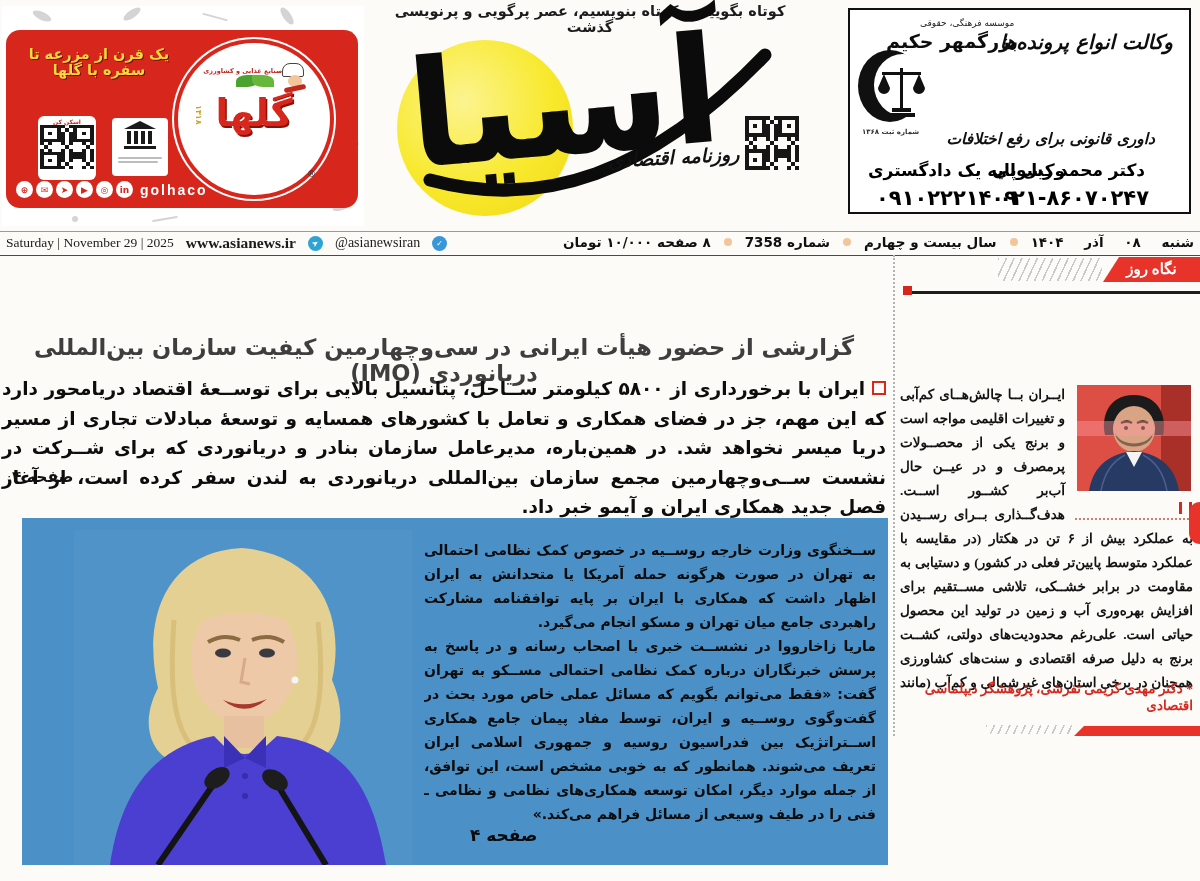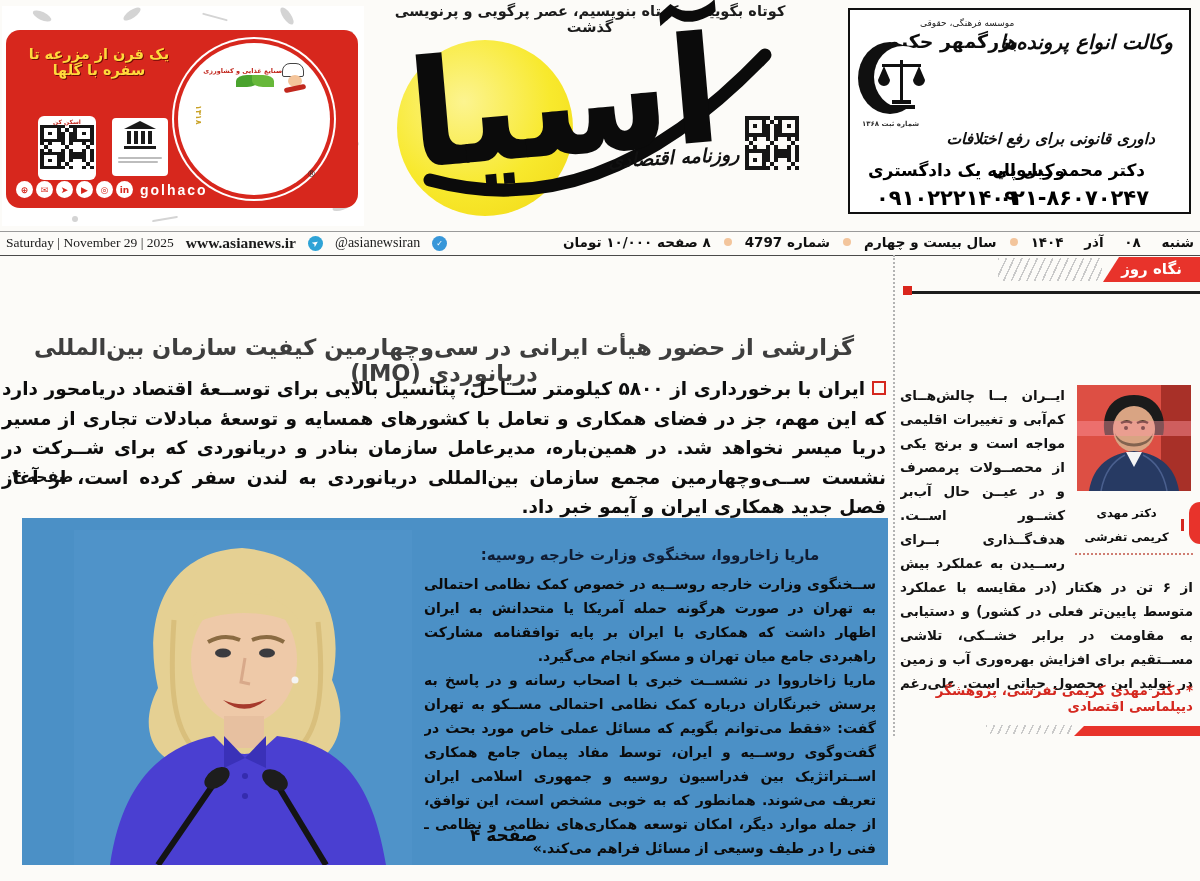--- a/index.html
+++ b/index.html
@@ -38,21 +38,21 @@
   .sun{position:absolute;left:397px;top:40px;width:176px;height:176px;border-radius:50%;background:radial-gradient(circle at 38% 35%,#fcf490,#f8e92d 55%,#f1d713);}
   .logo-swoosh{position:absolute;left:390px;top:15px;}
   .logo-title{position:absolute;left:408px;top:8px;font-size:148px;line-height:190px;font-weight:bold;color:#0b0b0b;transform:rotate(-5deg);letter-spacing:-6px;}
   .logo-sub{position:absolute;left:608px;top:146px;font-size:19px;font-weight:bold;font-style:italic;color:#111;transform:rotate(-3deg);}
   .mast-qr{position:absolute;left:745px;top:116px;width:54px;height:54px;}
   
   .ad-legal{position:absolute;left:848px;top:8px;width:343px;height:206px;background:#fff;border:2.5px solid #101010;box-sizing:border-box;}
   .lg-cases{position:absolute;right:16px;top:20px;font-size:20px;font-weight:bold;font-style:italic;color:#0d0d0d;}
   .lg-inst{position:absolute;left:70px;top:8px;font-size:9px;color:#222;}
   .lg-name{position:absolute;left:36px;top:20px;font-size:19px;font-weight:bold;color:#0d0d0d;}
-  .lg-logo{position:absolute;left:8px;top:32px;width:92px;height:96px;}
+  .lg-logo{position:absolute;left:8px;top:40px;width:92px;height:96px;}
   .cres{position:absolute;left:0;top:0;width:64px;height:72px;background:#101010;border-radius:50%;}
   .cres:after{content:"";position:absolute;left:16px;top:4px;width:58px;height:62px;background:#fff;border-radius:50%;}
   .scales{position:absolute;left:18px;top:14px;z-index:2;}
   .lg-reg{position:absolute;left:4px;top:78px;font-size:7px;color:#333;font-weight:bold;}
   .lg-fields{position:absolute;right:16px;top:78px;font-size:23px;font-weight:bold;color:#0b0b0b;}
   .lg-arb{position:absolute;right:34px;top:120px;font-size:15.5px;font-weight:bold;font-style:italic;color:#111;}
   .lg-person{position:absolute;right:44px;top:150px;font-size:17px;font-weight:bold;}
   .lg-ptitle{position:absolute;left:18px;top:150px;font-size:17px;font-weight:bold;}
   .lg-ph1{position:absolute;right:40px;top:176px;font-size:21px;font-weight:bold;}
   .lg-ph2{position:absolute;left:26px;top:176px;font-size:21px;font-weight:bold;}
@@ -78,21 +78,21 @@
   .lead-pageref{position:absolute;left:12px;top:468px;}
   
   .zbox{position:absolute;left:22px;top:518px;width:866px;height:347px;background:#4b90c6;}
   .zphoto{position:absolute;left:52px;top:12px;}
   .ztext{position:absolute;left:402px;right:12px;top:12px;bottom:8px;overflow:hidden;}
   .zkicker{text-align:center;font-size:15px;font-weight:bold;color:#101c33;margin-top:16px;}
   .zhead{text-align:center;font-size:28.5px;line-height:37px;font-weight:bold;color:#060606;margin-top:6px;}
   .zbody{font-size:14px;font-weight:600;line-height:24px;color:#0b0b0b;text-align:justify;margin:8px 0 0 0;}
   .zpage{position:absolute;left:448px;bottom:20px;font-size:17px;font-weight:bold;color:#0a0a0a;}
   
-  .opinion{position:absolute;left:893px;top:255px;width:307px;height:481px;border-left:2px dotted #b3b3b3;box-sizing:border-box;}
+  .opinion{position:absolute;left:893px;top:255px;width:307px;height:481px;border-left:2px dotted #b3b3b3;box-sizing:border-box;font-family:Liberation Serif, serif;}
   .hatch{background:repeating-linear-gradient(115deg,#c9c9c9 0 1.5px,transparent 1.5px 7px);}
   .op-hatch{position:absolute;right:98px;top:3px;width:104px;height:23px;}
   .op-tab{position:absolute;right:0;top:2px;width:97px;height:25px;background:#e8332b;color:#fff;font-size:15px;font-weight:bold;text-align:center;line-height:25px;clip-path:polygon(16px 0,100% 0,100% 100%,0 100%);}
   .op-rule{position:absolute;left:8px;right:0;top:36px;height:2.5px;background:#1d1d1d;}
   .op-rule-sq{position:absolute;left:8px;top:31px;width:9px;height:9px;background:#da251c;}
   .op-head{position:absolute;left:0;right:0;top:48px;text-align:center;font-size:27px;line-height:37px;font-weight:bold;color:#080808;}
   .op-body{position:absolute;left:5px;right:7px;top:128px;bottom:46px;font-size:13.5px;font-weight:600;line-height:24px;color:#131313;text-align:justify;overflow:hidden;}
   .op-body p{margin:0;display:inline;}
   .op-photo{float:right;width:118px;margin:2px 0 4px 10px;text-align:center;}
   .op-caption{font-size:11.5px;font-weight:bold;color:#0d0d0d;padding:3px 1px 4px 1px;border-bottom:2px dotted #cf7d72;display:flex;align-items:center;justify-content:flex-start;gap:4px;}
@@ -125,20 +125,21 @@
       <div class="golha-slogan" dir="rtl">یک قرن از مزرعه تا سفره با گلها</div>
       <div class="golha-circle">
         <div class="chef-hat"></div>
         <div class="chef-face"></div>
         <div class="chef-scarf"></div>
         <div class="golha-sub" dir="rtl">مجتمع صنایع غذایی و کشاورزی</div>
         <div class="golha-leaves">
             <i class="glf"></i>
             <i class="glf glf2"></i>
           </div>
+        <div class="golha-brand">گلها</div>
         <div class="golha-reg">®</div>
         <div class="golha-year">۱۳۱۸</div>
       </div>
       <div class="golha-qrbox">
         <div class="qrlabel">اسکن کن</div>
         <div class="qr" style="display: grid; grid-template-columns: repeat(13, 1fr);">
             <div style="background: rgb(22, 22, 22);"></div>
             <div style="background: rgb(22, 22, 22);"></div>
             <div style="background: rgb(22, 22, 22);"></div>
             <div style="background: rgb(22, 22, 22);"></div>
@@ -542,21 +543,21 @@
           <span>➤</span>
         </span>
       <span class="dl-handle">@asianewsiran</span>
       <span class="badge vf">✓</span>
     </div>
     <div class="dl-right" dir="rtl">
       <span class="dl-fa-date">شنبه ۰۸ آذر ۱۴۰۴</span>
       <span class="dot"></span>
       <span>سال بیست و چهارم</span>
       <span class="dot"></span>
-      <span>شماره 4797</span>
+      <span>شماره 7358</span>
       <span class="dot"></span>
       <span>۸ صفحه ۱۰/۰۰۰ تومان</span>
     </div>
   </div>
 
   <div class="lead-sub" dir="rtl">گزارشی از حضور هیأت ایرانی در سی‌وچهارمین کیفیت سازمان بین‌المللی دریانوردی (IMO)</div>
   <p class="lead-body" dir="rtl"><span class="sq"></span><span>ایران با برخورداری از ۵۸۰۰ کیلومتر ســاحل، پتانسیل بالایی برای توســعهٔ اقتصاد دریامحور دارد که این مهم، جز در فضای همکاری و تعامل با کشورهای همسایه و توسعهٔ مبادلات تجاری از مسیر دریا میسر نخواهد شد. در همین‌باره، مدیرعامل سازمان بنادر و دریانوردی که برای شــرکت در نشست ســی‌وچهارمین مجمع سازمان بین‌المللی دریانوردی به لندن سفر کرده است، از آغاز فصل جدید همکاری ایران و آیمو خبر داد.</span></p>
   <div class="pageref lead-pageref">صفحه ۴</div>
 
   <div class="zbox">
@@ -579,21 +580,20 @@
       <path d="M150,206 L171,228 L150,238 Z" fill="#3a31b8"></path>
       <path d="M192,206 L171,228 L192,238 Z" fill="#3a31b8"></path>
       <circle cx="171" cy="246" r="3" fill="#352cae"></circle>
       <circle cx="171" cy="266" r="3" fill="#352cae"></circle>
       <line x1="84" y1="335" x2="141" y2="252" stroke="#141414" stroke-width="6"></line>
       <ellipse cx="143" cy="248" rx="14" ry="9" transform="rotate(-35 143 248)" fill="#1d1d1d"></ellipse>
       <line x1="252" y1="335" x2="203" y2="254" stroke="#141414" stroke-width="6"></line>
       <ellipse cx="201" cy="250" rx="14" ry="9" transform="rotate(32 201 250)" fill="#1d1d1d"></ellipse>
     </svg>
     <div class="ztext" dir="rtl">
-      <div class="zkicker">ماریا زاخارووا، سخنگوی وزارت خارجه روسیه:</div>
       <p class="zbody">ســخنگوی وزارت خارجه روســیه در خصوص کمک نظامی احتمالی به تهران در صورت هرگونه حمله آمریکا یا متحدانش به ایران اظهار داشت که همکاری با ایران بر پایه توافقنامه مشارکت راهبردی جامع میان تهران و مسکو انجام می‌گیرد.</p>
       <p class="zbody" style="margin-top:0;">ماریا زاخارووا در نشســت خبری با اصحاب رسانه و در پاسخ به پرسش خبرنگاران درباره کمک نظامی احتمالی مســکو به تهران گفت: «فقط می‌توانم بگویم که مسائل عملی خاص مورد بحث در گفت‌وگوی روســیه و ایران، توسط مفاد پیمان جامع همکاری اســتراتژیک بین فدراسیون روسیه و جمهوری اسلامی ایران تعریف می‌شوند. همانطور که به خوبی مشخص است، این توافق، از جمله موارد دیگر، امکان توسعه همکاری‌های نظامی و نظامی ـ فنی را در طیف وسیعی از مسائل فراهم می‌کند.»</p>
     </div>
     <div class="zpage">صفحه ۴</div>
   </div>
 
   <div class="opinion">
     <div class="op-hatch hatch"></div>
     <div class="op-tab">نگاه روز</div>
     <div class="op-rule"></div>
@@ -611,21 +611,20 @@
           <path d="M44,38 Q50,35 55,38 M60,38 Q66,35 71,38" stroke="#23180f" stroke-width="2.5" fill="none"></path>
           <circle cx="49" cy="43" r="2" fill="#241a12"></circle>
           <circle cx="66" cy="43" r="2" fill="#241a12"></circle>
           <path d="M12,106 C16,80 34,68 57,66 C80,68 98,80 102,106 Z" fill="#273a63"></path>
           <path d="M24,106 C28,84 40,74 48,70 M90,106 C86,84 74,74 66,70" stroke="#4a5f8e" stroke-width="1.5" fill="none"></path>
           <path d="M49,67 L57,82 L65,67 Z" fill="#f4f4f4"></path>
           <rect x="0" y="36" width="114" height="15" fill="#ff96a0" opacity="0.45"></rect>
         </svg>
         <div class="op-caption" dir="rtl">
             <span class="bars"></span>
-            <span>دکتر مهدی کریمی تفرشی</span>
           </div>
       </div>
       <p>ایــران بــا چالش‌هــای کم‌آبی و تغییرات اقلیمی مواجه است و برنج یکی از محصــولات پرمصرف و در عیــن حال آب‌بر کشــور اســت. هدف‌گــذاری بــرای رســیدن به عملکرد بیش از ۶ تن در هکتار (در مقایسه با عملکرد متوسط پایین‌تر فعلی در کشور) و دستیابی به مقاومت در برابر خشــکی، تلاشی مســتقیم برای افزایش بهره‌وری آب و زمین در تولید این محصول حیاتی است. علی‌رغم محدودیت‌های دولتی، کشــت برنج به دلیل صرفه اقتصادی و سنت‌های کشاورزی همچنان در برخی استان‌های غیرشمالی و کم‌آب (مانند فارس، خوزستان و اصفهان) انجام می‌شــود که فشــار مضاعفی بر منابع آبی ایــن مناطق وارد می‌کند. با توجه به اهمیت تاریخی برنج ایرانی، هرگونه تغییر اساســی در بذرها (مانند جایگزینی کامل بذرهای ســنتی با بذرهای چینــی) نیازمند پایش دقیق علمــی و ارزیابی‌های چندسویه است تا بر کیفیت و طعم برنج تولیدی تأثیر منفی نگذارد. ایجاد مرکز تحقیقات مشترک برنج ایران و چین یک گام مهم برای اســتفاده از فناوری پیشرفته (برنج هیبرید) به منظور دســتیابی به امنیت غذایی از طریق افزایش عملکرد و صرفه‌جویی در مصرف آب در شرایط بحران آب ایران است.</p>
     </div>
     <div class="op-byline" dir="rtl">* دکتر مهدی کریمی تفرشی، پژوهشگر دیپلماسی اقتصادی</div>
     <div class="op-semicircle"></div>
     <div class="op-bot-hatch hatch"></div>
     <div class="op-bot-tab"></div>
   </div>
 

